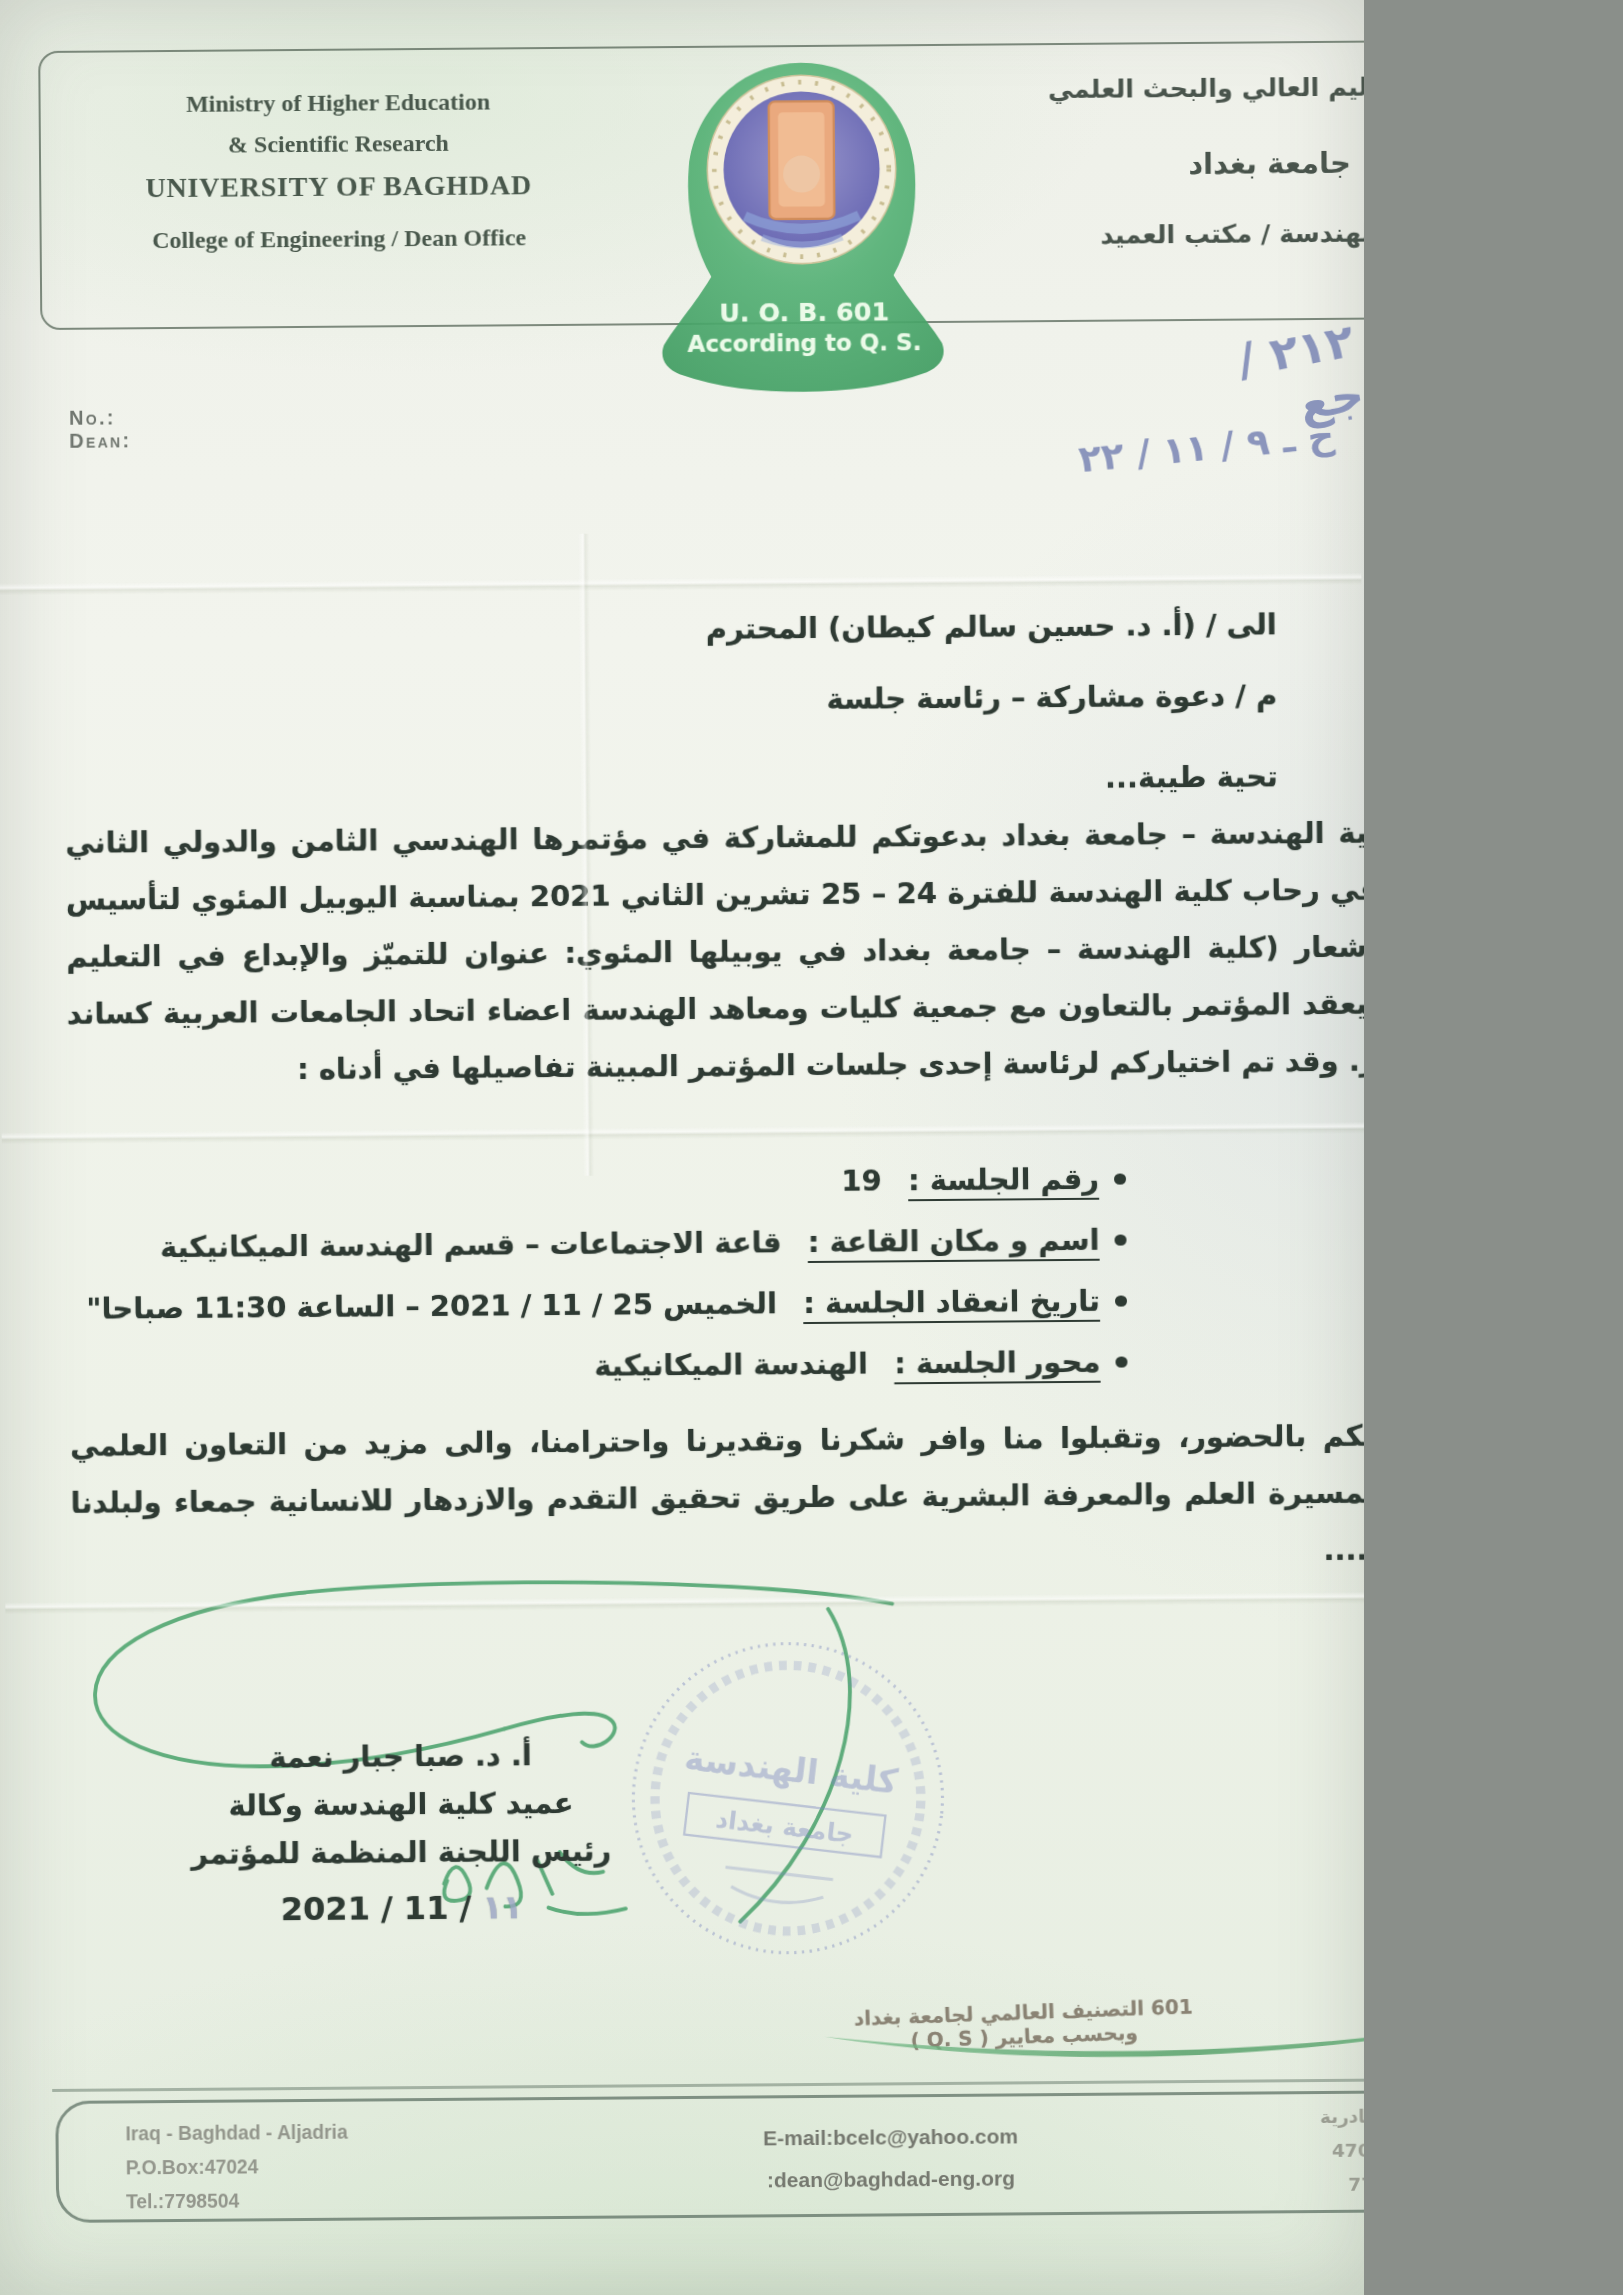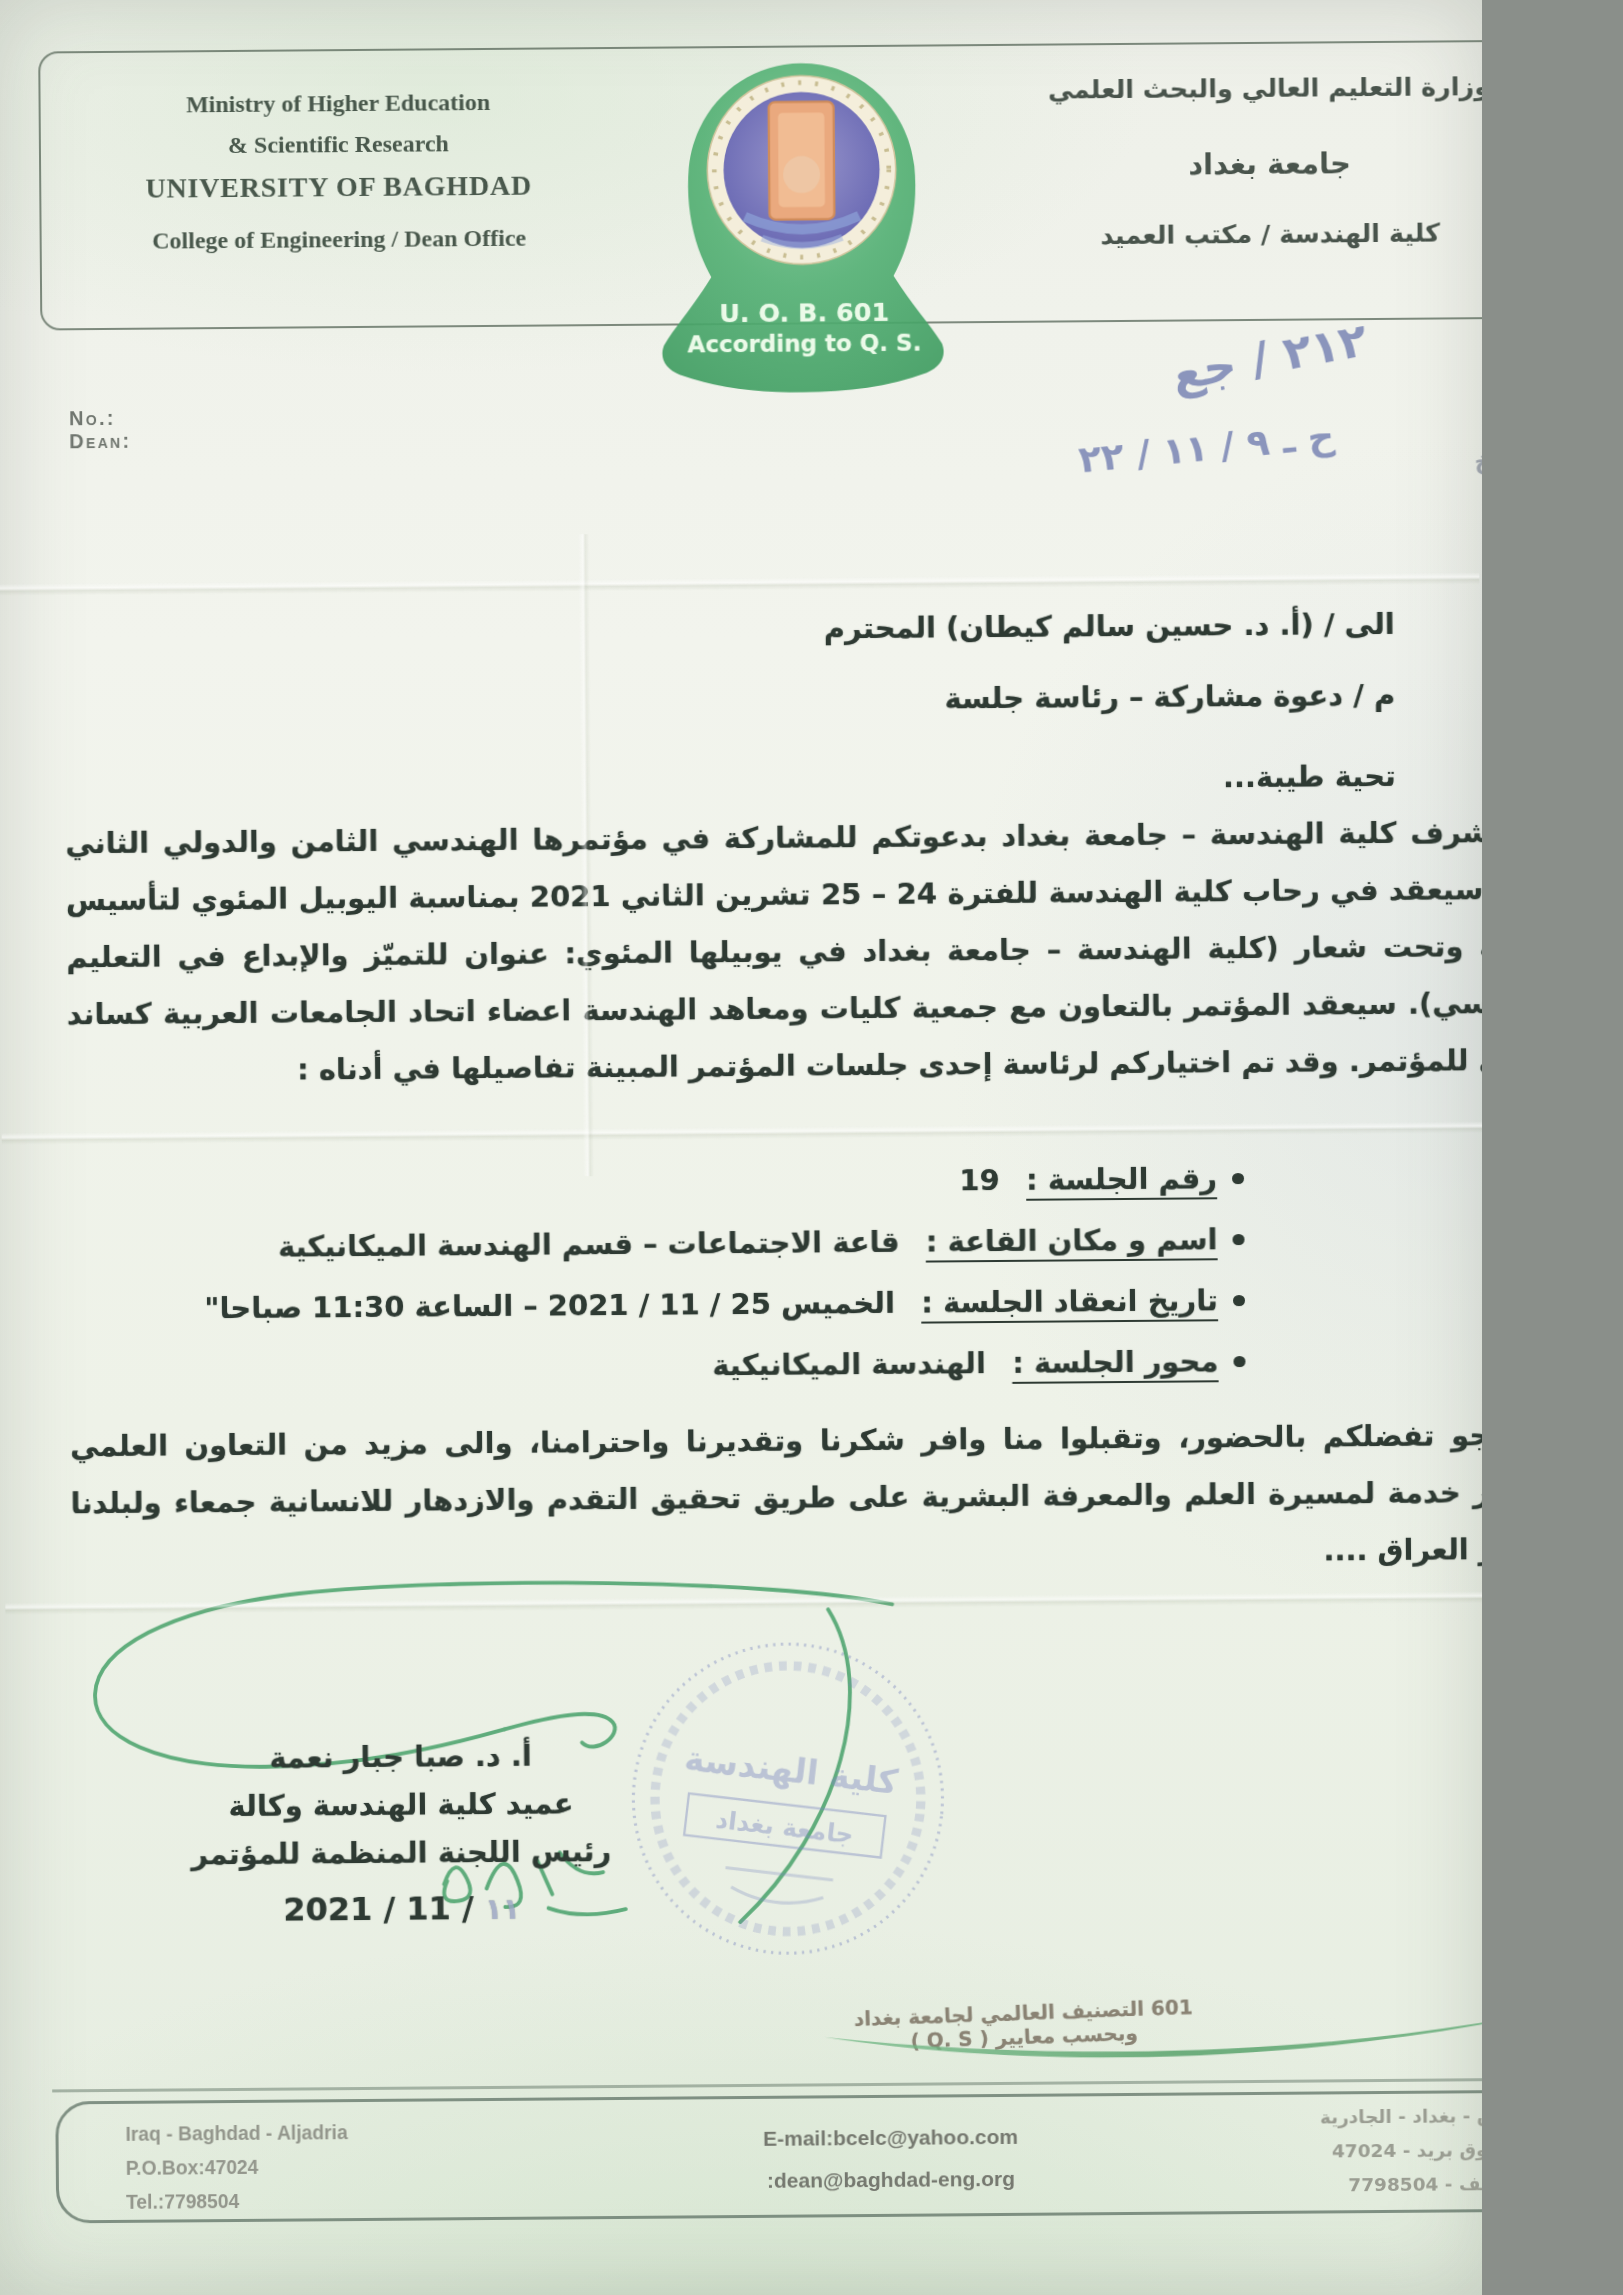--- a/index.html
+++ b/index.html
@@ -1,17 +1,17 @@
 <!DOCTYPE html>
 <html lang="ar" style="font-size:12.4px"><head>
 <meta charset="utf-8">
 <style>
   html,body{margin:0;padding:0;background:#8a8f8a;}
   .page{
-    position:relative; width:1482px; height:2295px; overflow:hidden;
+    position:relative; width:1364px; height:2295px; overflow:hidden;
     background:
       radial-gradient(1005px 402px at 30% 4%, rgba(213,231,208,.55), transparent 70%),
       radial-gradient(1314px 580px at 50% 102%, rgba(203,224,198,.6), transparent 72%),
       radial-gradient(696px 850px at 97% 45%, rgba(206,214,221,.35), transparent 70%),
       linear-gradient(180deg,#eef0e9 0%,#f2f4ed 28%,#eef2e8 62%,#e5ede0 100%);
     box-shadow: inset 0 0 85px rgba(80,92,80,.22);
     font-family:"DejaVu Sans", sans-serif;
   }
   .tilt{position:absolute;inset:0;transform:rotate(-0.45deg);transform-origin:50% 40%;filter:blur(0.3px);}
   .abs{position:absolute;}
@@ -50,21 +50,21 @@
   .bullets{right:240px;width:1298px;font-size:29px;font-weight:700;}
   .bullet-item{display:flex;flex-direction:row;align-items:baseline;line-height:61px;gap:15.5px;}
   .dot{width:11.6px;height:11.6px;border-radius:50%;background:#2e3a33;flex:0 0 auto;align-self:center;}
   .blabel{text-decoration:underline;text-decoration-thickness:2.3px;text-underline-offset:8.5px;}
   .bval{margin-right:10.8px;}
   
   .sig-block{left:116px;top:1730px;width:556px;text-align:center;font-weight:700;}
   .sig-block .nm{font-size:29px;line-height:48px;}
   .sig-block .tt{font-size:29px;line-height:48px;}
   .sig-date{font-size:32px;line-height:54px;direction:ltr;margin-top:4.6px;}
-  .hand-day{color:#99a3c2;opacity:.8;font-size:29px;}
+  .hand-day{color:#99a3c2;opacity:.8;font-size:33px;}
   
   .qs{left:810px;top:2003px;width:410px;text-align:center;font-size:20px;color:#8a8374;
      transform:rotate(-1.6deg);font-weight:700;text-shadow:0 0 0.8px rgba(138,131,116,.5);}
   
   .ftr-topline{left:43px;top:2084px;width:1540px;height:3.1px;background:#6f8272;opacity:.55;}
   .ftr-box{left:46px;top:2096px;width:1527px;height:116px;border:3.1px solid rgba(86,106,92,.7);border-radius:34px;}
   .ftr-left{left:116px;top:2113px;font-size:19.3px;line-height:34px;color:#93968c;font-weight:700;
     font-family:"Liberation Sans", sans-serif;}
   .ftr-center{left:572px;top:2118px;width:618px;text-align:center;font-size:21px;line-height:42px;
     color:#75786f;font-weight:700;font-family:"Liberation Sans", sans-serif;}

